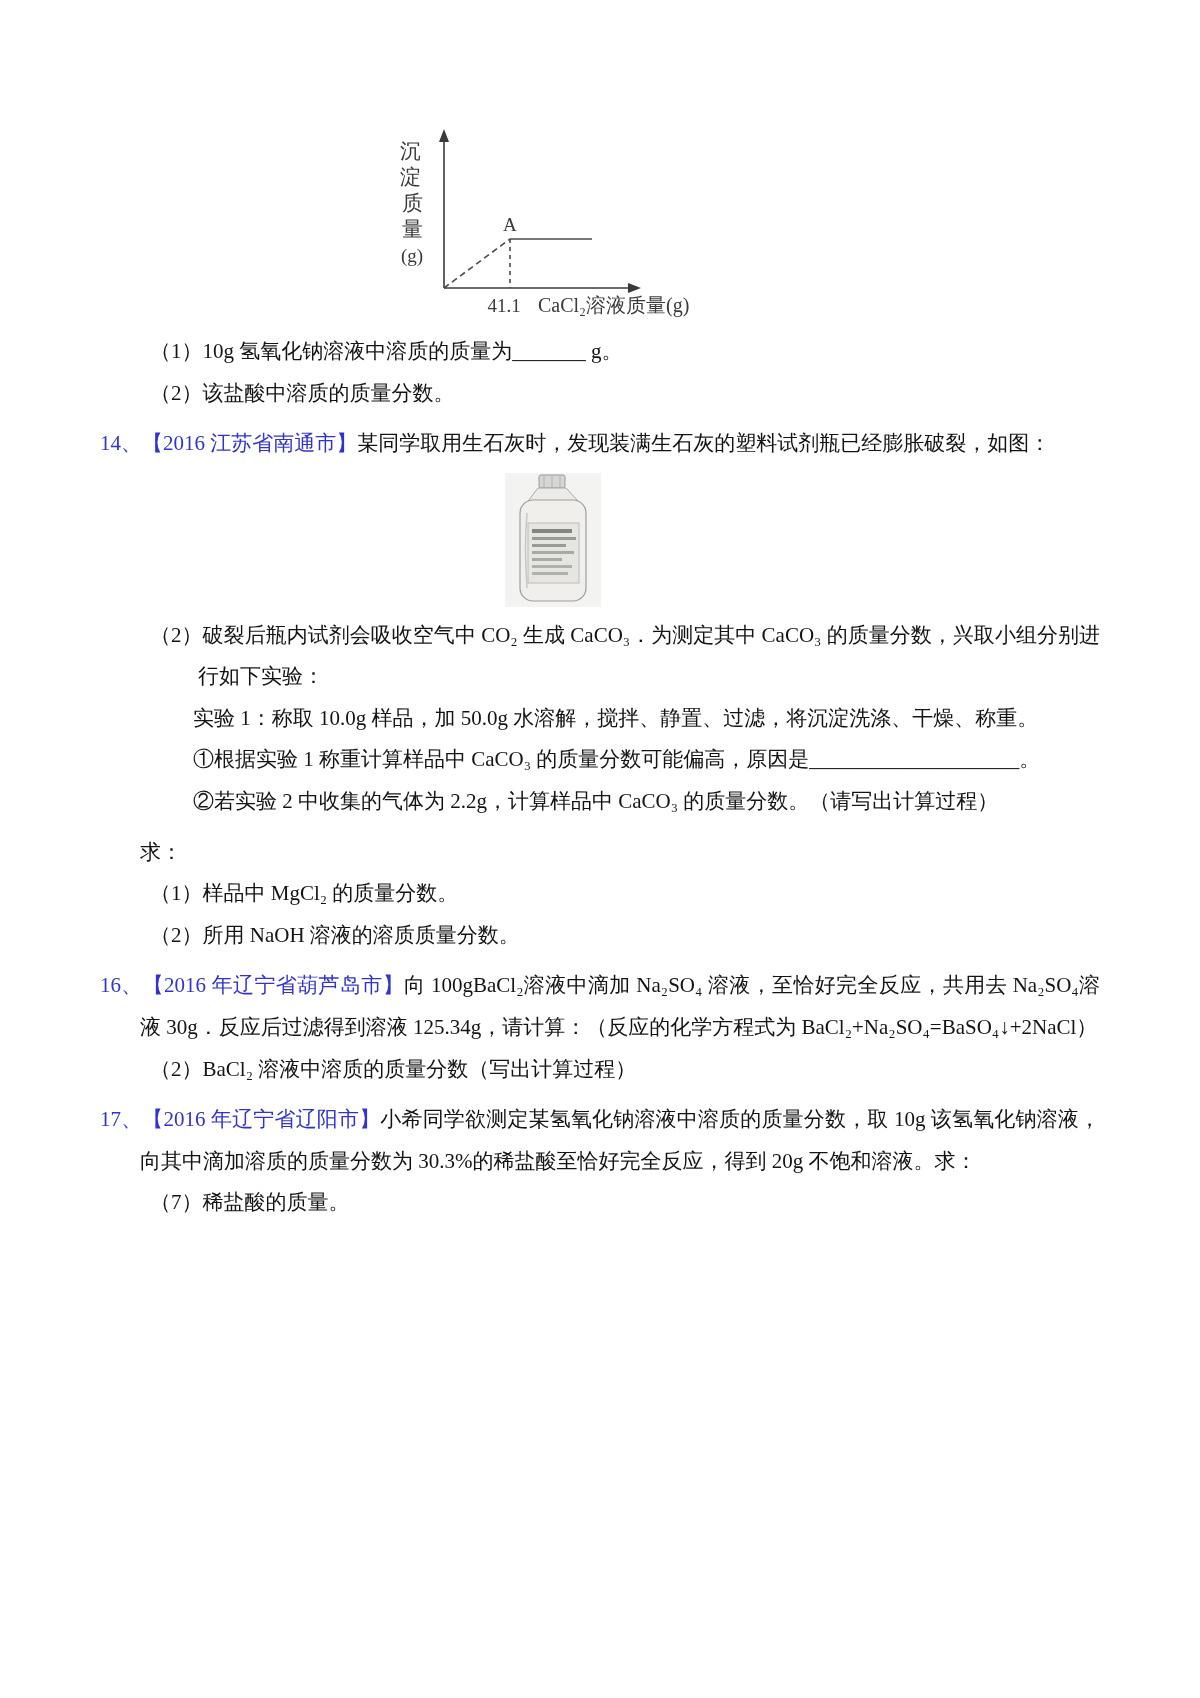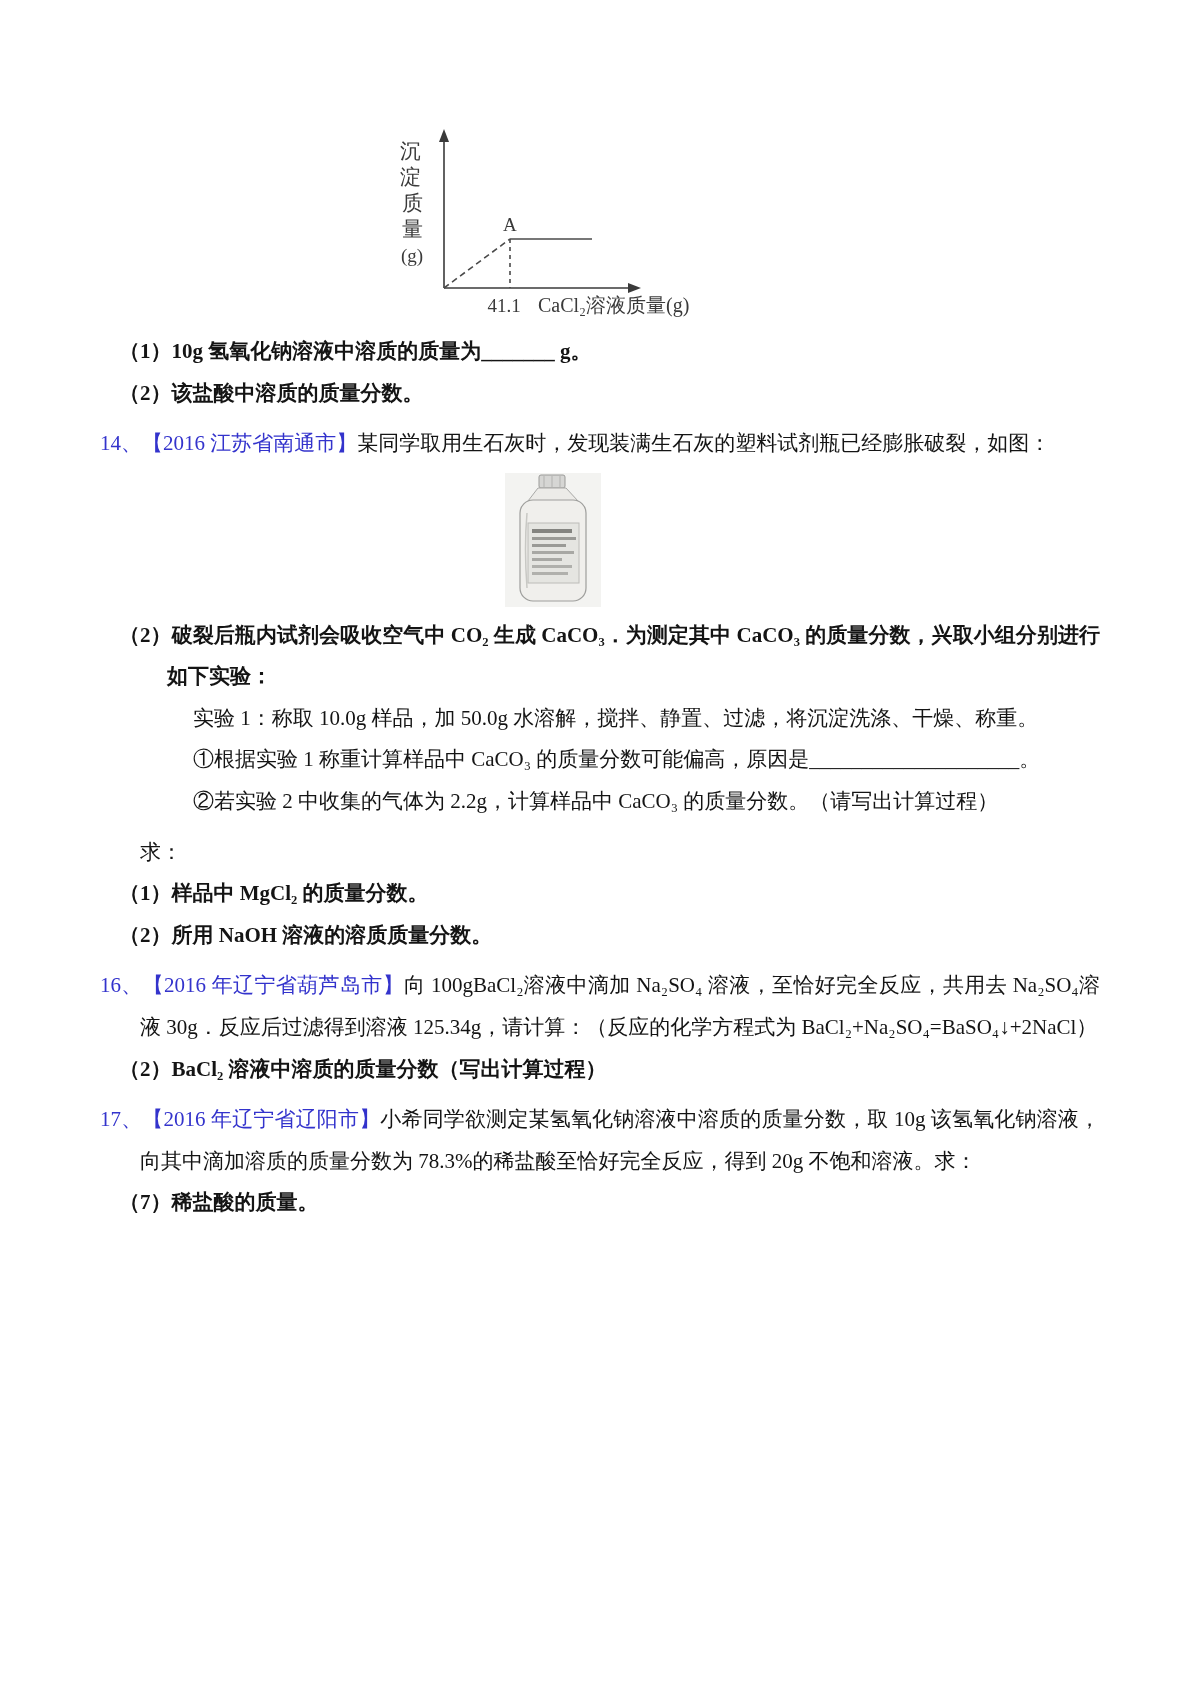--- a/index.html
+++ b/index.html
@@ -27,24 +27,23 @@
   .q-head {
     line-height: 1.98;
     text-align: justify;
     padding-left: 40px;
     text-indent: -40px;
   }
   .blue { color: var(--accent-blue, #3333cc); }
   .part {
     line-height: 1.98;
     text-align: justify;
-    margin-left: 19px;
+    margin-left: 50px;
     padding-left: 48px;
     text-indent: -48px;
-    font-weight: bold;
   }
   .subline {
     line-height: 1.98;
     text-align: justify;
     margin-left: 93px;
   }
   .tail-line { line-height: 1.98; margin-left: 40px; }
 
   
   .bottle-figure { margin: 8px 0 8px 405px; width: 96px; }
@@ -123,17 +122,17 @@
     <p class="part">（1）样品中 MgCl₂ 的质量分数。</p>
     <p class="part">（2）所用 NaOH 溶液的溶质质量分数。</p>
   </div>
 
   <div class="question">
     <p class="q-head"><span class="blue">16、</span><span class="blue">【2016 年辽宁省葫芦岛市】</span><span>向 100gBaCl₂溶液中滴加 Na₂SO₄ 溶液，至恰好完全反应，共用去 Na₂SO₄溶液 30g．反应后过滤得到溶液 125.34g，请计算：（反应的化学方程式为 BaCl₂+Na₂SO₄=BaSO₄↓+2NaCl）</span></p>
     <p class="part">（2）BaCl₂ 溶液中溶质的质量分数（写出计算过程）</p>
   </div>
 
   <div class="question">
-    <p class="q-head"><span class="blue">17、</span><span class="blue">【2016 年辽宁省辽阳市】</span><span>小希同学欲测定某氢氧化钠溶液中溶质的质量分数，取 10g 该氢氧化钠溶液，向其中滴加溶质的质量分数为 78.3%的稀盐酸至恰好完全反应，得到 20g 不饱和溶液。求：</span></p>
+    <p class="q-head"><span class="blue">17、</span><span class="blue">【2016 年辽宁省辽阳市】</span><span>小希同学欲测定某氢氧化钠溶液中溶质的质量分数，取 10g 该氢氧化钠溶液，向其中滴加溶质的质量分数为 30.3%的稀盐酸至恰好完全反应，得到 20g 不饱和溶液。求：</span></p>
     <p class="part">（7）稀盐酸的质量。</p>
   </div>
 
 </div>
 
 </body></html>

